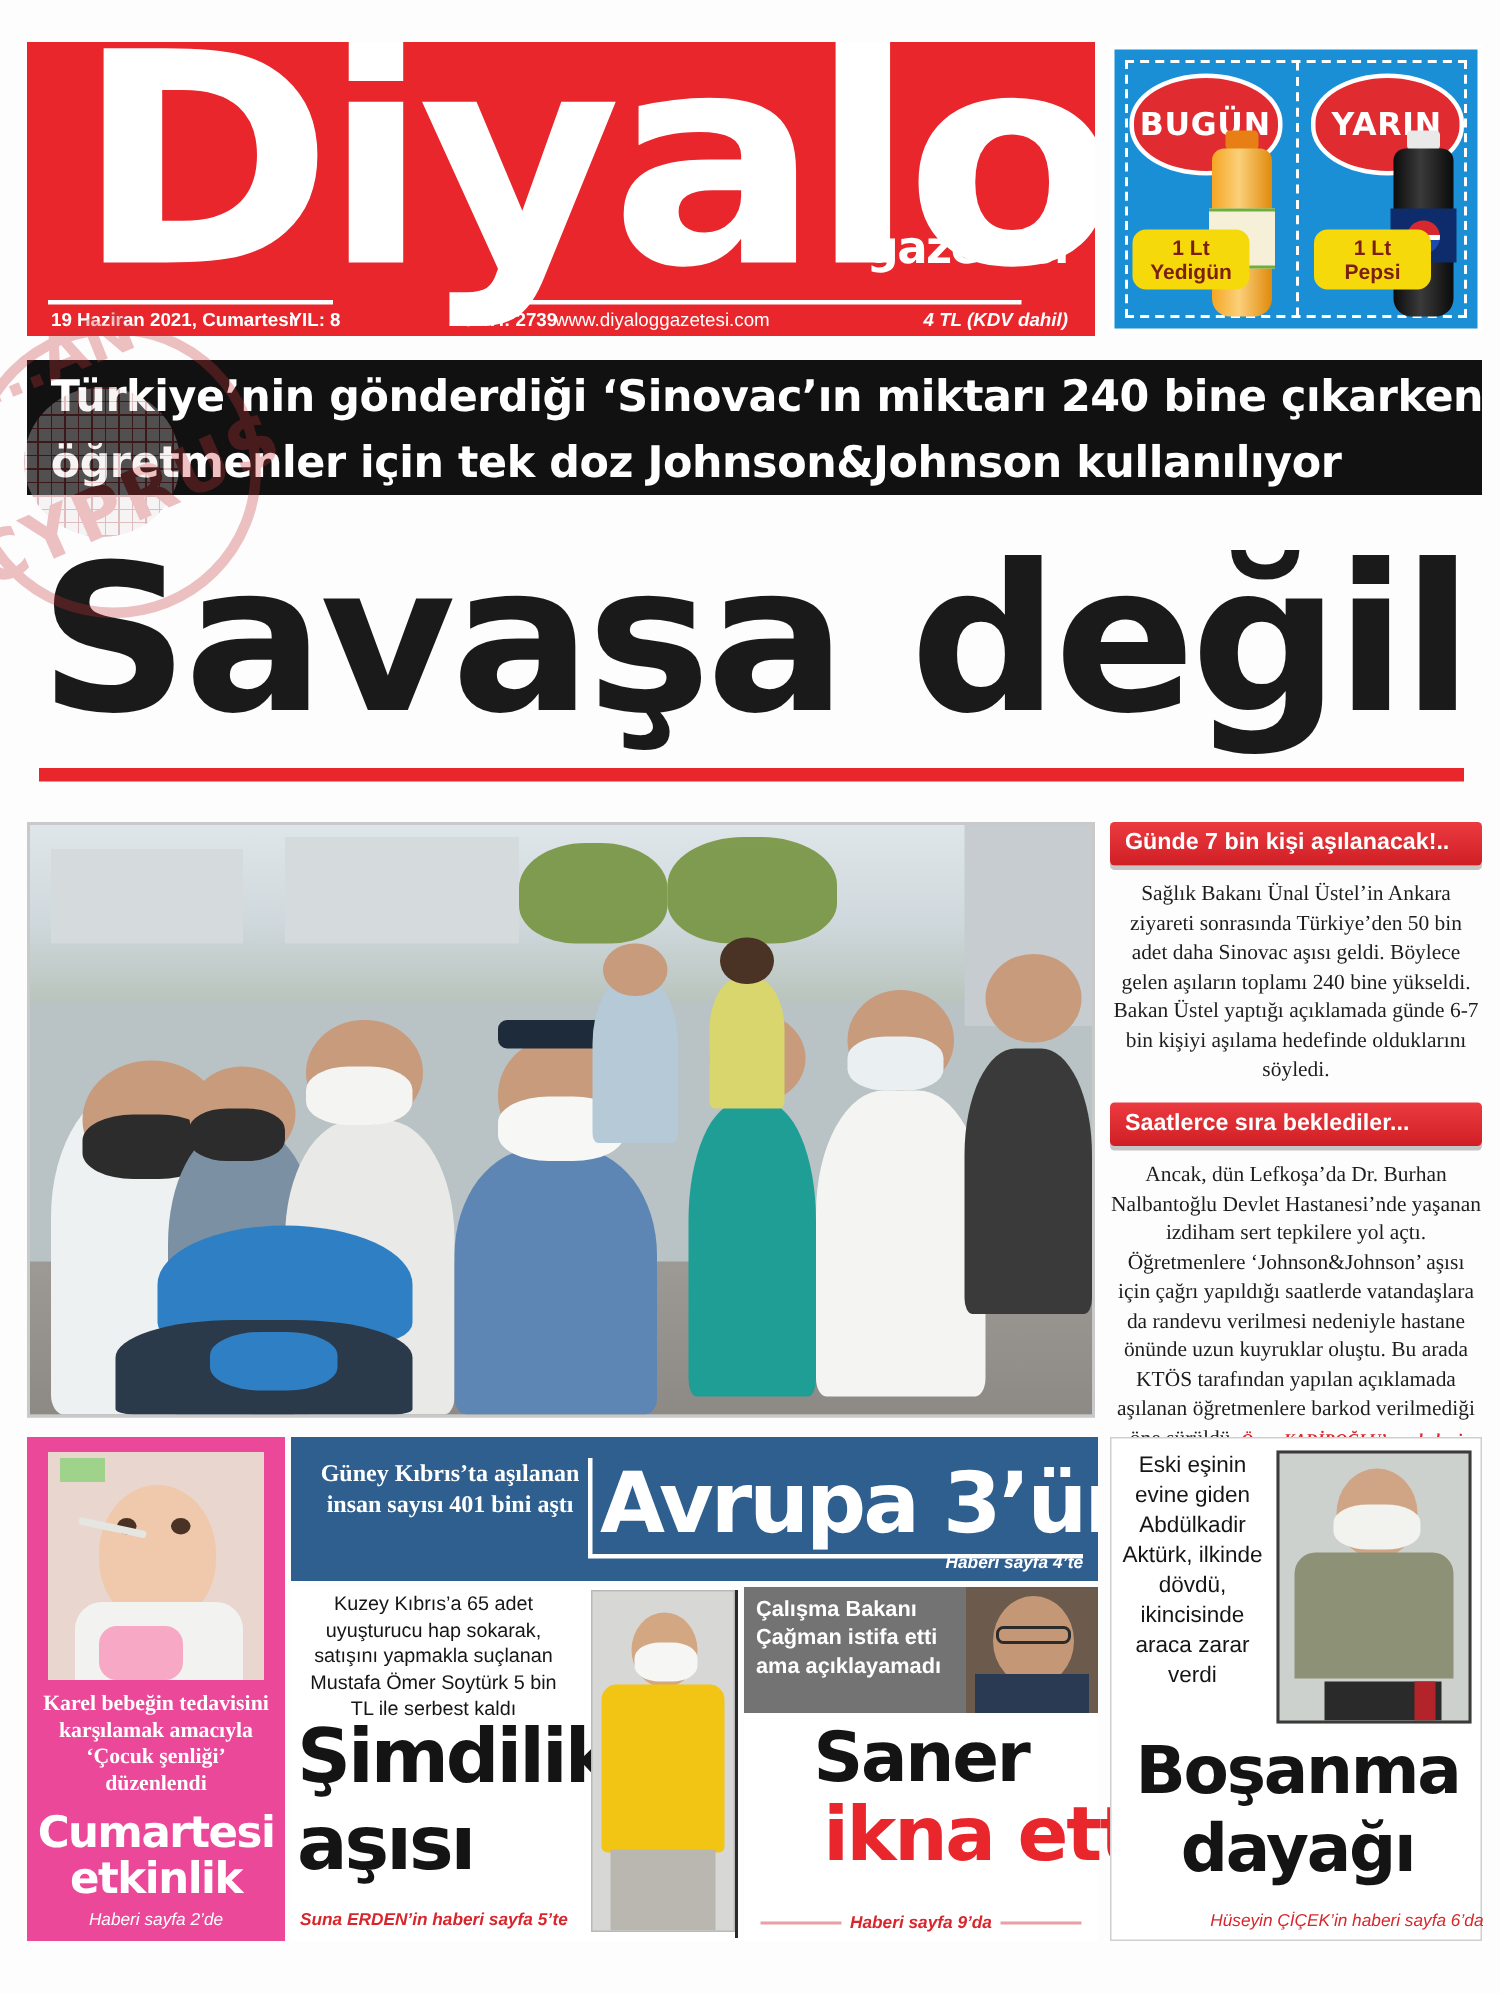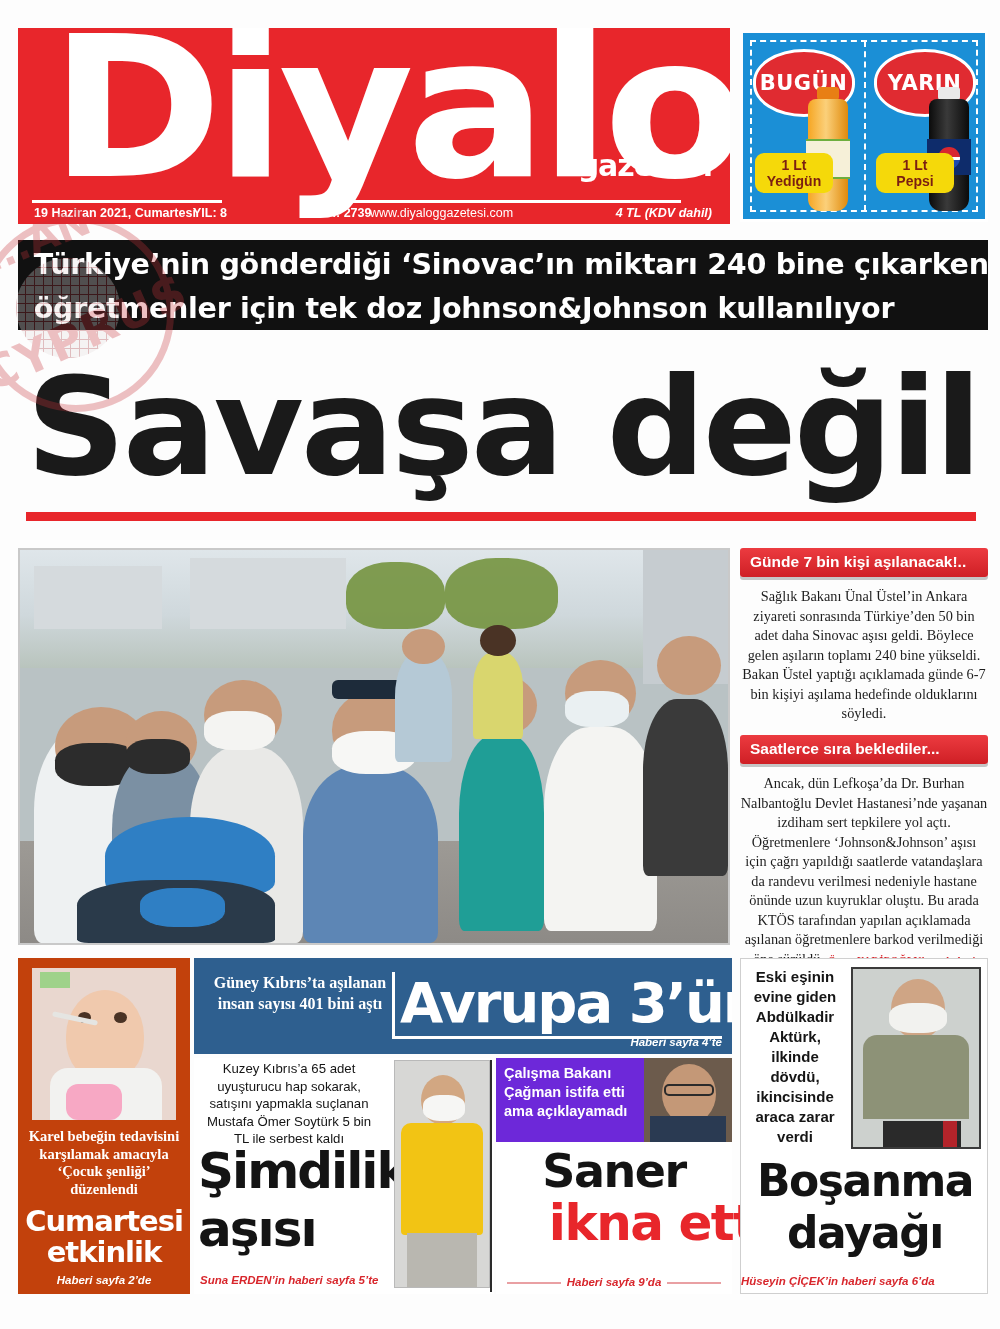--- a/index.html
+++ b/index.html
@@ -107,32 +107,32 @@
     box-shadow:0 3px 0 rgba(0,0,0,.22);
     font-family:"Liberation Sans",sans-serif;
   }
   .side-body{
     margin-top:10px;color:#1d1d1d;font-size:14.3px;line-height:19.5px;
     font-family:Liberation Serif, serif;text-align:center;
   }
   .byline{color:#d8262c;font-weight:bold;font-size:11px;font-style:italic;}
 
   
-  .pinkbox{position:absolute;left:18px;top:958px;width:172px;height:336px;background:#c2410c;overflow:hidden;}
+  .pinkbox{position:absolute;left:18px;top:958px;width:172px;height:336px;background:#ec4899;overflow:hidden;}
   .pinkbox .photo{position:absolute;left:14px;top:10px;width:144px;height:152px;background:#e9d7cf;overflow:hidden;}
   .baby-face{position:absolute;left:34px;top:22px;width:78px;height:92px;border-radius:50% 50% 46% 46%;background:#f0c9ad;}
   .baby-eye{position:absolute;width:13px;height:11px;border-radius:50%;background:#4a3325;top:44px;}
   .baby-bib{position:absolute;left:18px;bottom:0;width:112px;height:52px;background:#f2f2f0;border-radius:18px 18px 0 0;}
   .baby-toy{position:absolute;left:34px;bottom:0;width:56px;height:36px;background:#f7a8c4;border-radius:12px;}
   .pink-kicker{position:absolute;left:6px;top:170px;width:160px;color:#ffffff;font-weight:bold;
     font-size:14.5px;line-height:17.5px;text-align:center;font-family:"Liberation Serif",serif;}
   .pink-title{position:absolute;left:0;top:248px;width:172px;text-align:center;color:#ffffff;
     font-weight:bold;font-size:29px;line-height:31px;font-family:"DejaVu Sans",sans-serif;letter-spacing:-1px;}
   .pink-ref{position:absolute;left:0;bottom:8px;width:172px;text-align:center;color:#ffffff;
-    font-weight:bold;font-size:11.5px;font-style:italic;}
+    font-weight:normal;font-size:11.5px;font-style:italic;}
 
   .bluebox{position:absolute;left:194px;top:958px;width:538px;height:96px;background:#2e5f8f;overflow:hidden;}
   .blue-kicker{position:absolute;left:12px;top:14px;width:188px;color:#ffffff;font-weight:bold;font-size:16px;
      line-height:21px;text-align:center;font-family:"Liberation Serif",serif;}
   .blue-title{position:absolute;left:206px;top:2px;color:#ffffff;font-weight:bold;font-size:56px;
      font-family:"DejaVu Sans",sans-serif;letter-spacing:-2px;line-height:86px;white-space:nowrap;}
   .blue-bracket{position:absolute;left:198px;top:14px;width:3px;height:66px;background:#ffffff;}
   .blue-bracket2{position:absolute;left:198px;top:78px;width:330px;height:3px;background:#ffffff;}
   .blue-ref{position:absolute;right:10px;bottom:6px;color:#ffffff;font-weight:bold;font-size:11.5px;font-style:italic;}
 
@@ -142,47 +142,47 @@
   .simdi-title{position:absolute;left:4px;top:84px;width:185px;color:#141414;font-weight:bold;font-size:50px;
      line-height:58px;font-family:"DejaVu Sans",sans-serif;letter-spacing:-2px;}
   .simdi-ref{position:absolute;left:6px;bottom:8px;color:#d8262c;font-weight:bold;font-size:11.5px;font-style:italic;}
   .simdi-photo{position:absolute;right:4px;top:2px;width:96px;height:228px;background:#d7d7d5;border:1px solid #b9b9b9;box-sizing:border-box;overflow:hidden;}
   .yellow-jacket{position:absolute;left:6px;top:62px;right:6px;bottom:52px;background:#f2c414;border-radius:10px 10px 4px 4px;}
   .jacket-head{position:absolute;left:26px;top:14px;width:44px;height:50px;border-radius:50%;background:#d2a782;}
   .jacket-mask{position:absolute;left:28px;top:34px;width:42px;height:26px;border-radius:40%;background:#f6f6f4;}
   .jacket-pants{position:absolute;left:12px;bottom:0;right:12px;height:54px;background:#b9b7b0;}
 
   .saner{position:absolute;left:496px;top:1058px;width:236px;height:236px;background:#ffffff;}
-  .saner-top{position:absolute;left:0;top:0;width:236px;height:84px;background:#6d28d9;overflow:hidden;}
+  .saner-top{position:absolute;left:0;top:0;width:236px;height:84px;background:#737373;overflow:hidden;}
   .saner-kicker{position:absolute;left:8px;top:6px;width:140px;color:#ffffff;font-weight:bold;font-size:14.5px;
      line-height:19px;font-family:"Liberation Sans",sans-serif;}
   .saner-photo{position:absolute;right:0;top:0;width:88px;height:84px;background:#6c5b4c;overflow:hidden;}
   .sp-head{position:absolute;left:18px;top:6px;width:54px;height:60px;border-radius:50%;background:#c49877;}
   .sp-glass{position:absolute;left:20px;top:26px;width:50px;height:12px;border:2px solid #2b2b2b;border-radius:5px;box-sizing:border-box;}
   .sp-suit{position:absolute;left:6px;bottom:0;width:76px;height:26px;background:#2a3a52;}
   .saner-t1{position:absolute;left:0;top:88px;width:236px;text-align:center;color:#141414;font-weight:bold;
      font-size:46px;line-height:50px;font-family:"DejaVu Sans",sans-serif;letter-spacing:-1.5px;}
   .saner-t2{position:absolute;left:0;top:138px;width:236px;text-align:center;color:#e8262b;font-weight:bold;
      font-size:50px;line-height:54px;font-family:"DejaVu Sans",sans-serif;letter-spacing:-1.5px;margin-left:46px;}
   .saner-ref{position:absolute;left:0;bottom:6px;width:236px;text-align:center;color:#d8262c;font-weight:bold;
      font-size:11.5px;font-style:italic;}
   .saner-ref::before,.saner-ref::after{content:"";display:inline-block;width:54px;height:2px;background:#e9a0a3;vertical-align:middle;margin:0 6px;}
 
   .bosan{position:absolute;left:740px;top:958px;width:248px;height:336px;background:#ffffff;border:1px solid #cfcfcf;box-sizing:border-box;}
-  .bosan-kicker{position:absolute;left:6px;top:8px;width:96px;color:#151515;font-weight:bold;font-size:15px;
+  .bosan-kicker{position:absolute;left:6px;top:8px;width:96px;color:#151515;font-weight:normal;font-size:15px;
      line-height:20px;text-align:center;font-family:"Liberation Sans",sans-serif;}
   .bosan-photo{position:absolute;right:6px;top:8px;width:130px;height:182px;background:#cdd1ce;border:2px solid #3b3b3b;box-sizing:border-box;overflow:hidden;}
   .bp-head{position:absolute;left:38px;top:10px;width:54px;height:60px;border-radius:50%;background:#cfa585;}
   .bp-mask{position:absolute;left:36px;top:34px;width:58px;height:30px;border-radius:40%;background:#f2f2ef;}
   .bp-shirt{position:absolute;left:10px;top:66px;right:10px;bottom:28px;background:#8d9277;border-radius:14px 14px 0 0;}
   .bp-belt{position:absolute;left:30px;bottom:0;right:18px;height:26px;background:#2a2a2a;}
   .bp-red{position:absolute;right:22px;bottom:0;width:14px;height:26px;background:#b3242a;}
   .bosan-t{position:absolute;left:0;top:196px;width:248px;text-align:center;color:#141414;font-weight:bold;
      font-size:44px;line-height:52px;font-family:"DejaVu Sans",sans-serif;letter-spacing:-1.5px;}
-  .bosan-ref{position:absolute;left:0;bottom:6px;width:248px;text-align:left;color:#d8262c;font-weight:bold;
+  .bosan-ref{position:absolute;left:0;bottom:6px;width:248px;text-align:right;color:#d8262c;font-weight:normal;
      font-size:11.5px;font-style:italic;}
 
   .vdiv{position:absolute;width:2px;background:#2b2b2b;}
 </style>
 </head>
 <body>
 
 <div class="page">
 
   <div class="masthead">

